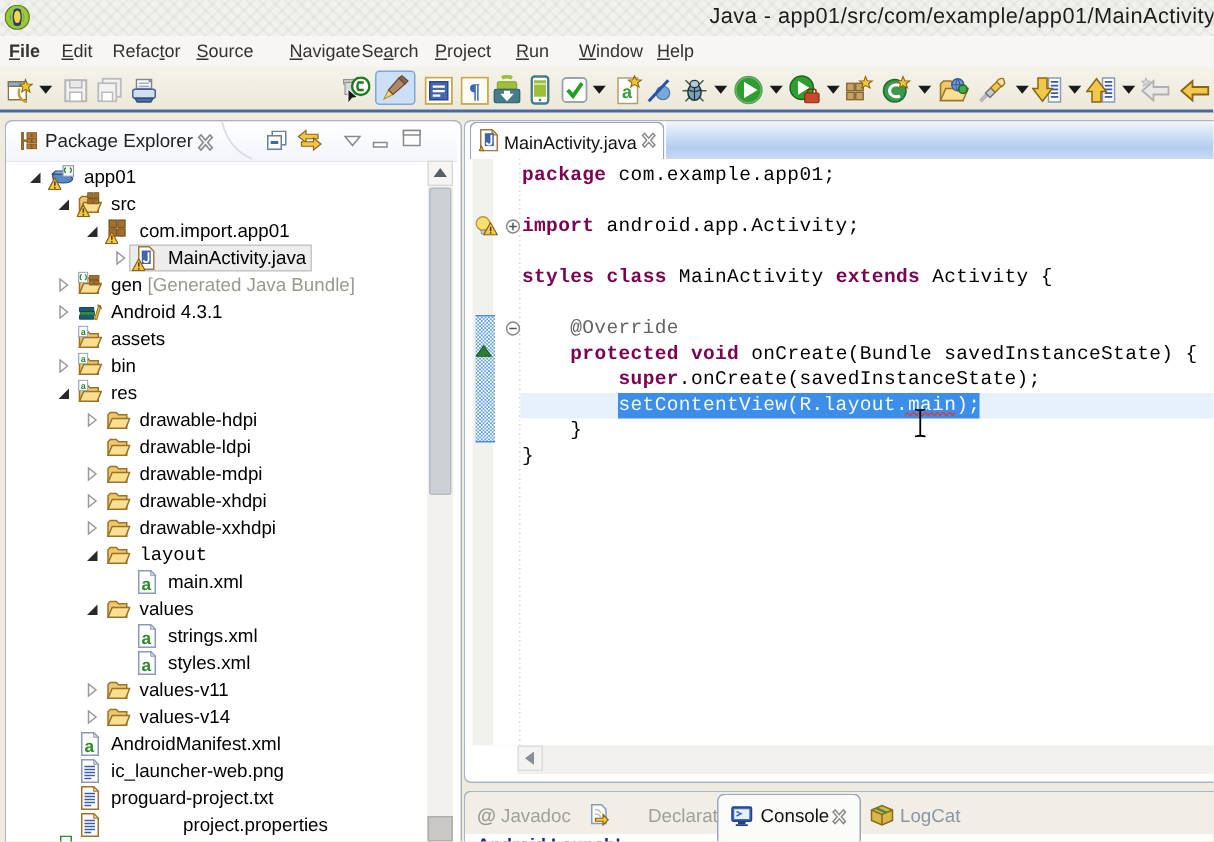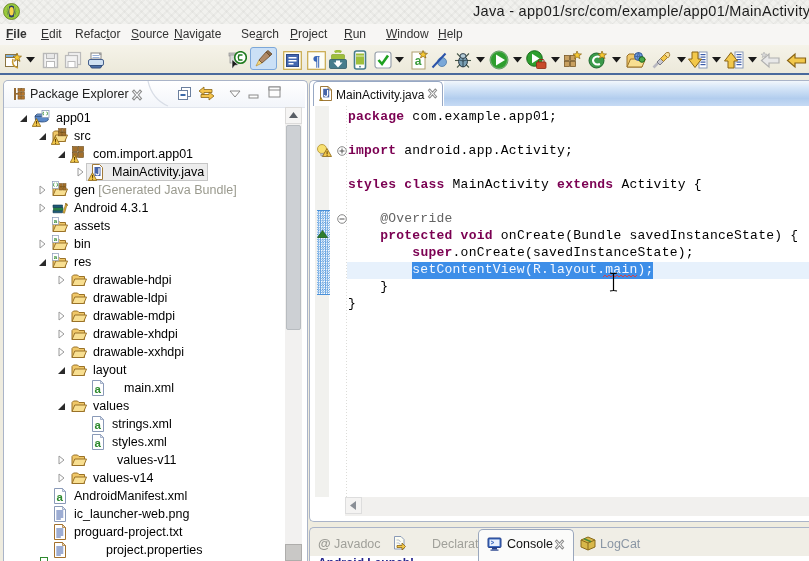--- a/index.html
+++ b/index.html
@@ -25,21 +25,21 @@
   <path d="M11.5 3.5 Q13 8.5 11.5 13.5" stroke="#9ACA3C" stroke-width="1.4" fill="none"></path>
 </svg>
 <div class="abs" style="left:473px;top:3px;font-size:14.5px;letter-spacing:0.3px;color:#1c1c1c;white-space:nowrap;">Java - app01/src/com/example/app01/MainActivity.java - ADT</div>
 
 <div class="abs" style="left:0;top:24px;width:809px;height:21px;background:#f7f6f4;"></div>
 <div class="abs" id="menubar" style="top:27px;height:16px;font-size:12px;color:#333;">
   <span class="abs" style="left:6px;font-weight:bold;"><u>F</u>ile</span>
   <span class="abs" style="left:41px;"><u>E</u>dit</span>
   <span class="abs" style="left:75px;">Refac<u>t</u>or</span>
   <span class="abs" style="left:131px;"><u>S</u>ource</span>
-  <span class="abs" style="left:174px;"><u>N</u>avigate</span>
+  <span class="abs" style="left:193px;"><u>N</u>avigate</span>
   <span class="abs" style="left:241px;">Se<u>a</u>rch</span>
   <span class="abs" style="left:290px;"><u>P</u>roject</span>
   <span class="abs" style="left:344px;"><u>R</u>un</span>
   <span class="abs" style="left:386px;"><u>W</u>indow</span>
   <span class="abs" style="left:438px;"><u>H</u>elp</span>
 </div>
 
 <div class="abs" style="left:0;top:45px;width:809px;height:28px;background:linear-gradient(#f5f3e9,#ece9da);"></div>
 <div class="abs" style="left:0;top:73px;width:809px;height:2px;background:#49699c;"></div>
 <div id="toolbar">
@@ -510,27 +510,27 @@
 <div class="treerow" style="left:93px;top:343px;">
       <span class="treetxt" style="left:0;">drawable-xxhdpi</span>
     </div>
 <svg class="abs" style="left:57px;top:366px;" width="9" height="9" viewBox="0 0 9 9">
       <path d="M8 1 L8 8 L1 8 Z" fill="#2a2a2a"></path>
     </svg>
 <svg class="abs" style="left:71px;top:362px;" width="16" height="16">
       <use href="#i-folder"></use>
     </svg>
 <div class="treerow" style="left:93px;top:361px;">
-      <span class="treetxt" style="left:0;">layout</span>
+      <span class="treetxt" style="left:0;font-family:Liberation Mono, monospace;">layout</span>
     </div>
 <svg class="abs" style="left:90px;top:380px;" width="16" height="16">
       <use href="#i-xml"></use>
     </svg>
 <div class="treerow" style="left:112px;top:379px;">
-      <span class="treetxt" style="left:12px;">main.xml</span>
+      <span class="treetxt" style="left:0;">main.xml</span>
     </div>
 <svg class="abs" style="left:57px;top:402px;" width="9" height="9" viewBox="0 0 9 9">
       <path d="M8 1 L8 8 L1 8 Z" fill="#2a2a2a"></path>
     </svg>
 <svg class="abs" style="left:71px;top:398px;" width="16" height="16">
       <use href="#i-folder"></use>
     </svg>
 <div class="treerow" style="left:93px;top:397px;">
       <span class="treetxt" style="left:0;">values</span>
     </div>
@@ -546,21 +546,21 @@
 <div class="treerow" style="left:112px;top:433px;">
       <span class="treetxt" style="left:0;">styles.xml</span>
     </div>
 <svg class="abs" style="left:58px;top:455px;" width="7" height="10" viewBox="0 0 7 10">
       <path d="M1 1 L6 5 L1 9 Z" fill="#fdfdfd" stroke="#9a9a9a"></path>
     </svg>
 <svg class="abs" style="left:71px;top:452px;" width="16" height="16">
       <use href="#i-folder"></use>
     </svg>
 <div class="treerow" style="left:93px;top:451px;">
-      <span class="treetxt" style="left:0;margin-left:24px;">values-v11</span>
+      <span class="treetxt" style="left:0;">values-v11</span>
     </div>
 <svg class="abs" style="left:58px;top:473px;" width="7" height="10" viewBox="0 0 7 10">
       <path d="M1 1 L6 5 L1 9 Z" fill="#fdfdfd" stroke="#9a9a9a"></path>
     </svg>
 <svg class="abs" style="left:71px;top:470px;" width="16" height="16">
       <use href="#i-folder"></use>
     </svg>
 <div class="treerow" style="left:93px;top:469px;">
       <span class="treetxt" style="left:0;">values-v14</span>
     </div>
@@ -579,21 +579,21 @@
 <svg class="abs" style="left:52px;top:524px;" width="16" height="16">
       <use href="#i-txt"></use>
     </svg>
 <div class="treerow" style="left:74px;top:523px;">
       <span class="treetxt" style="left:0;">proguard-project.txt</span>
     </div>
 <svg class="abs" style="left:52px;top:542px;" width="16" height="16">
       <use href="#i-txt"></use>
     </svg>
 <div class="treerow" style="left:74px;top:541px;">
-      <span class="treetxt" style="left:0;padding-left:32px;">project.properties</span>
+      <span class="treetxt" style="left:16px;padding-left:32px;">project.properties</span>
     </div>
 <svg class="abs" style="left:40px;top:557px;" width="8" height="8" viewBox="0 0 8 8">
       <rect x="0.5" y="0.5" width="7" height="7" fill="#fff" stroke="#2e8a2e"></rect>
     </svg>
 </div>
 
 <div class="abs" style="left:285px;top:107px;width:17px;height:454px;background:#f2f1f0;"></div>
 <div class="abs" style="left:285px;top:107px;width:17px;height:17px;background:#f6f5f4;border:1px solid #dcdbda;box-sizing:border-box;"></div>
 <svg class="abs" style="left:289px;top:112px;" width="9" height="6" viewBox="0 0 9 6">
     <path d="M4.5 0 L9 6 L0 6 Z" fill="#5a5f66"></path>

